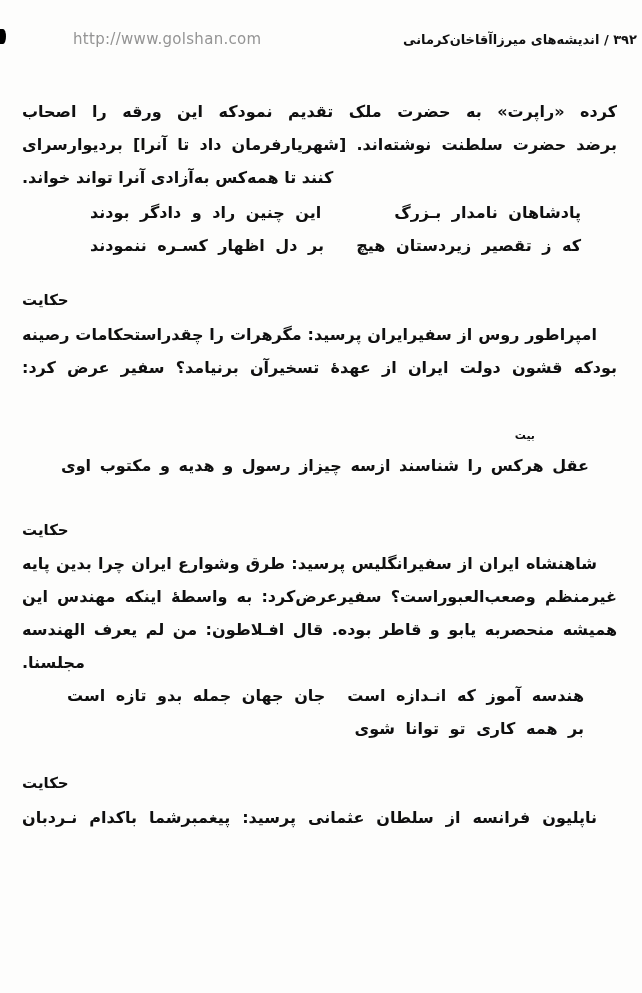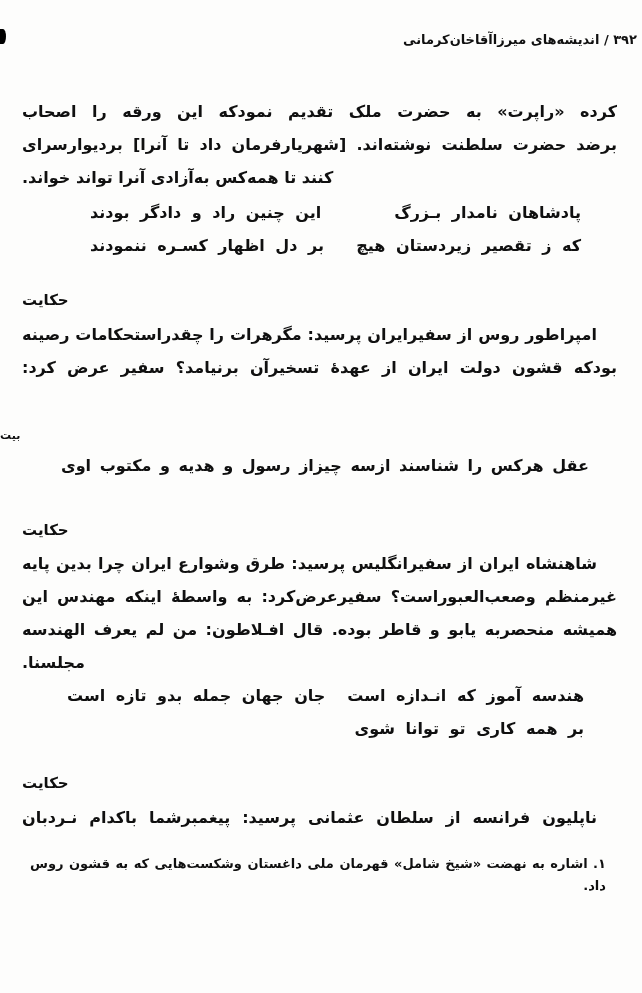--- a/index.html
+++ b/index.html
@@ -41,21 +41,21 @@
   .ind{text-indent:20px;}
   sup{font-size:10px;}
   
   .sec-label{
     font-size:15px;font-weight:700;
     text-align:left;padding-left:0;
     padding-right:28px;line-height:22px;
   }
   .beyt-label{
     left:0;right:107px;
-    text-align:left;
+    text-align:right;
     font-size:11px;font-weight:700;line-height:16px;
   }
   
   .prow{
     display:flex;justify-content:space-between;
     font-size:16px;font-weight:700;
     line-height:33px;height:33px;
   }
   .hemistich{white-space:nowrap;word-spacing:5px;}
   .c1{padding-right:36px;padding-left:68px;}
@@ -70,20 +70,21 @@
     text-align:justify;text-align-last:justify;
   }
 </style>
 </head>
 <body>
 
 <div class="page">
 
   <div class="abs edge-mark"></div>
 
+  <div class="abs hdr-url">http://www.golshan.com</div>
   <div class="abs hdr-title rtl">۳۹۲ / اندیشه‌های میرزاآقاخان‌کرمانی</div>
 
   <div class="abs tblock rtl" style="top:95px">
     <div class="bodyline just">کرده «راپرت» به حضرت ملک تقدیم نمودکه این ورقه را اصحاب «رولوسیون»</div>
     <div class="bodyline just">برضد حضرت سلطنت نوشته‌اند. [شهریارفرمان داد تا آنرا] بردیوارسرای نصب</div>
     <div class="bodyline">کنند تا همه‌کس به‌آزادی آنرا تواند خواند.</div>
   </div>
 
   <div class="abs tblock rtl" style="top:196px">
     <div class="prow c1">
@@ -126,15 +127,14 @@
     <div class="prow c2">
       <span class="hemistich">بر همه کاری تو توانا شوی</span>
     </div>
   </div>
 
   <div class="abs tblock rtl sec-label" style="top:772px">حکایت</div>
   <div class="abs tblock rtl" style="top:801px">
     <div class="bodyline just ind">ناپلیون فرانسه از سلطان عثمانی پرسید: پیغمبرشما باکدام نـردبان معراج</div>
   </div>
 
-  <div class="abs footnote rtl" style="top:853px">۱. اشاره به نهضت «شیخ شامل» قهرمان ملی داغستان وشکست‌هایی که به قشون روس داد.</div>
 
 </div>
 
 </body></html>

